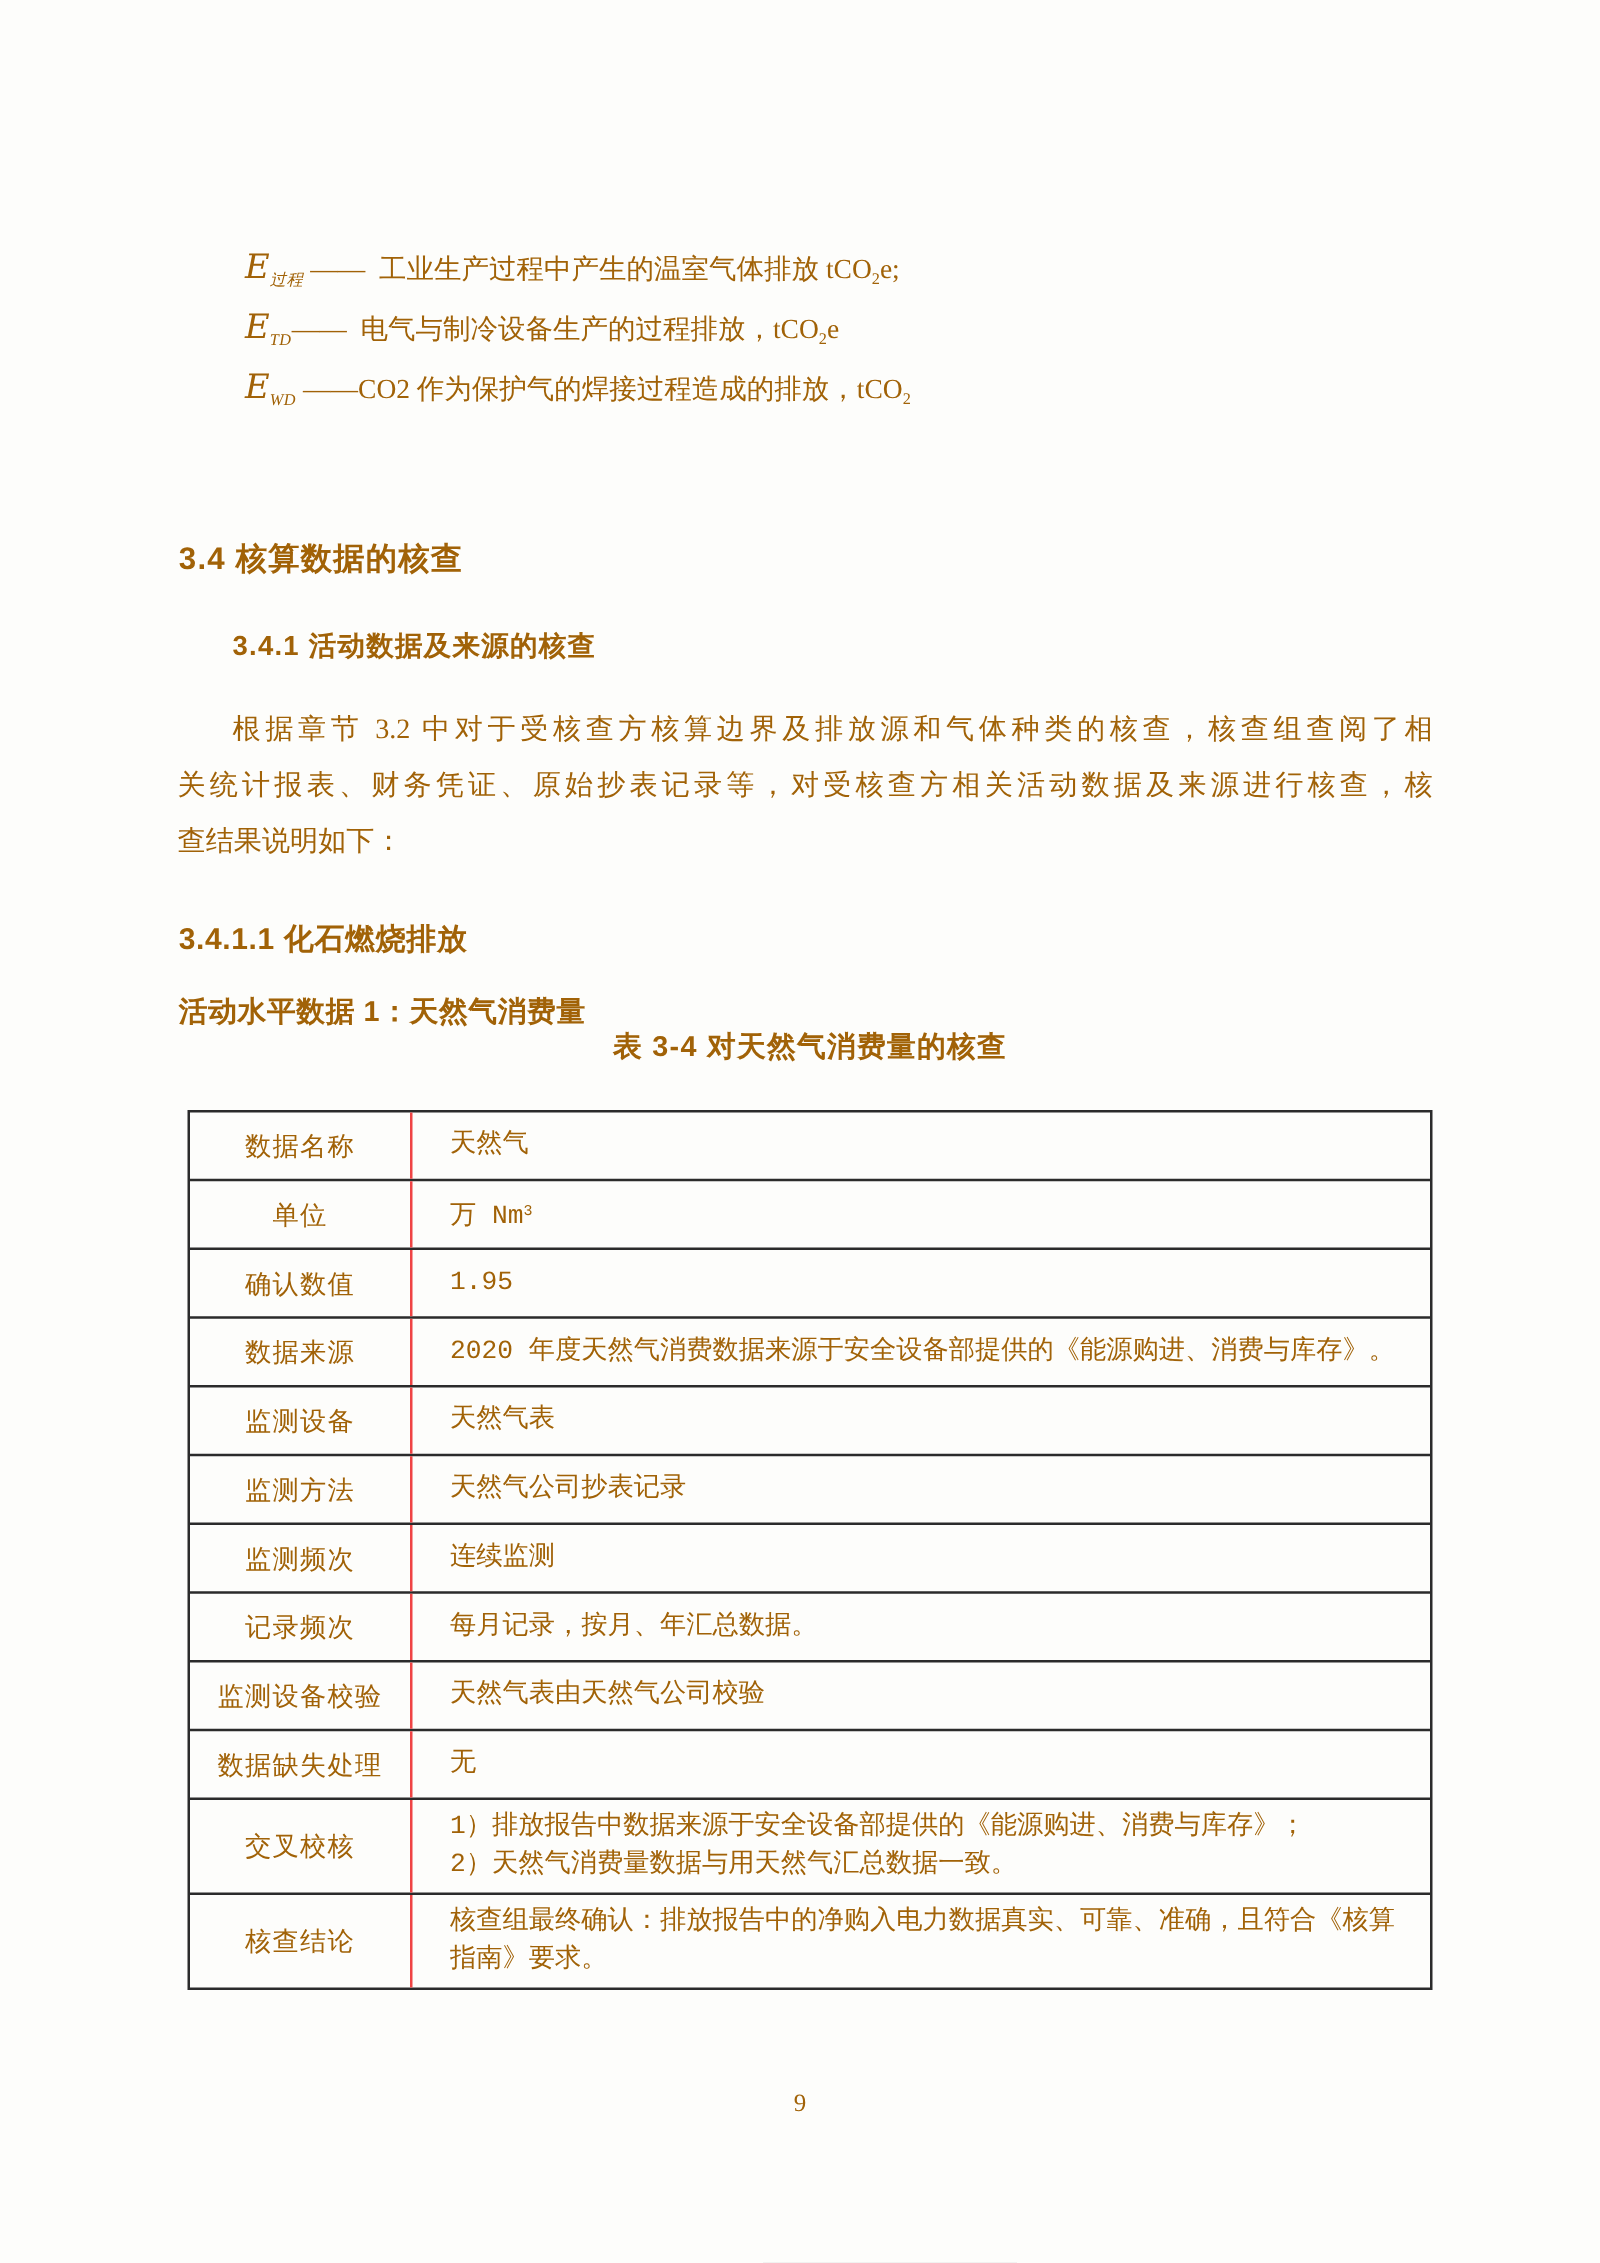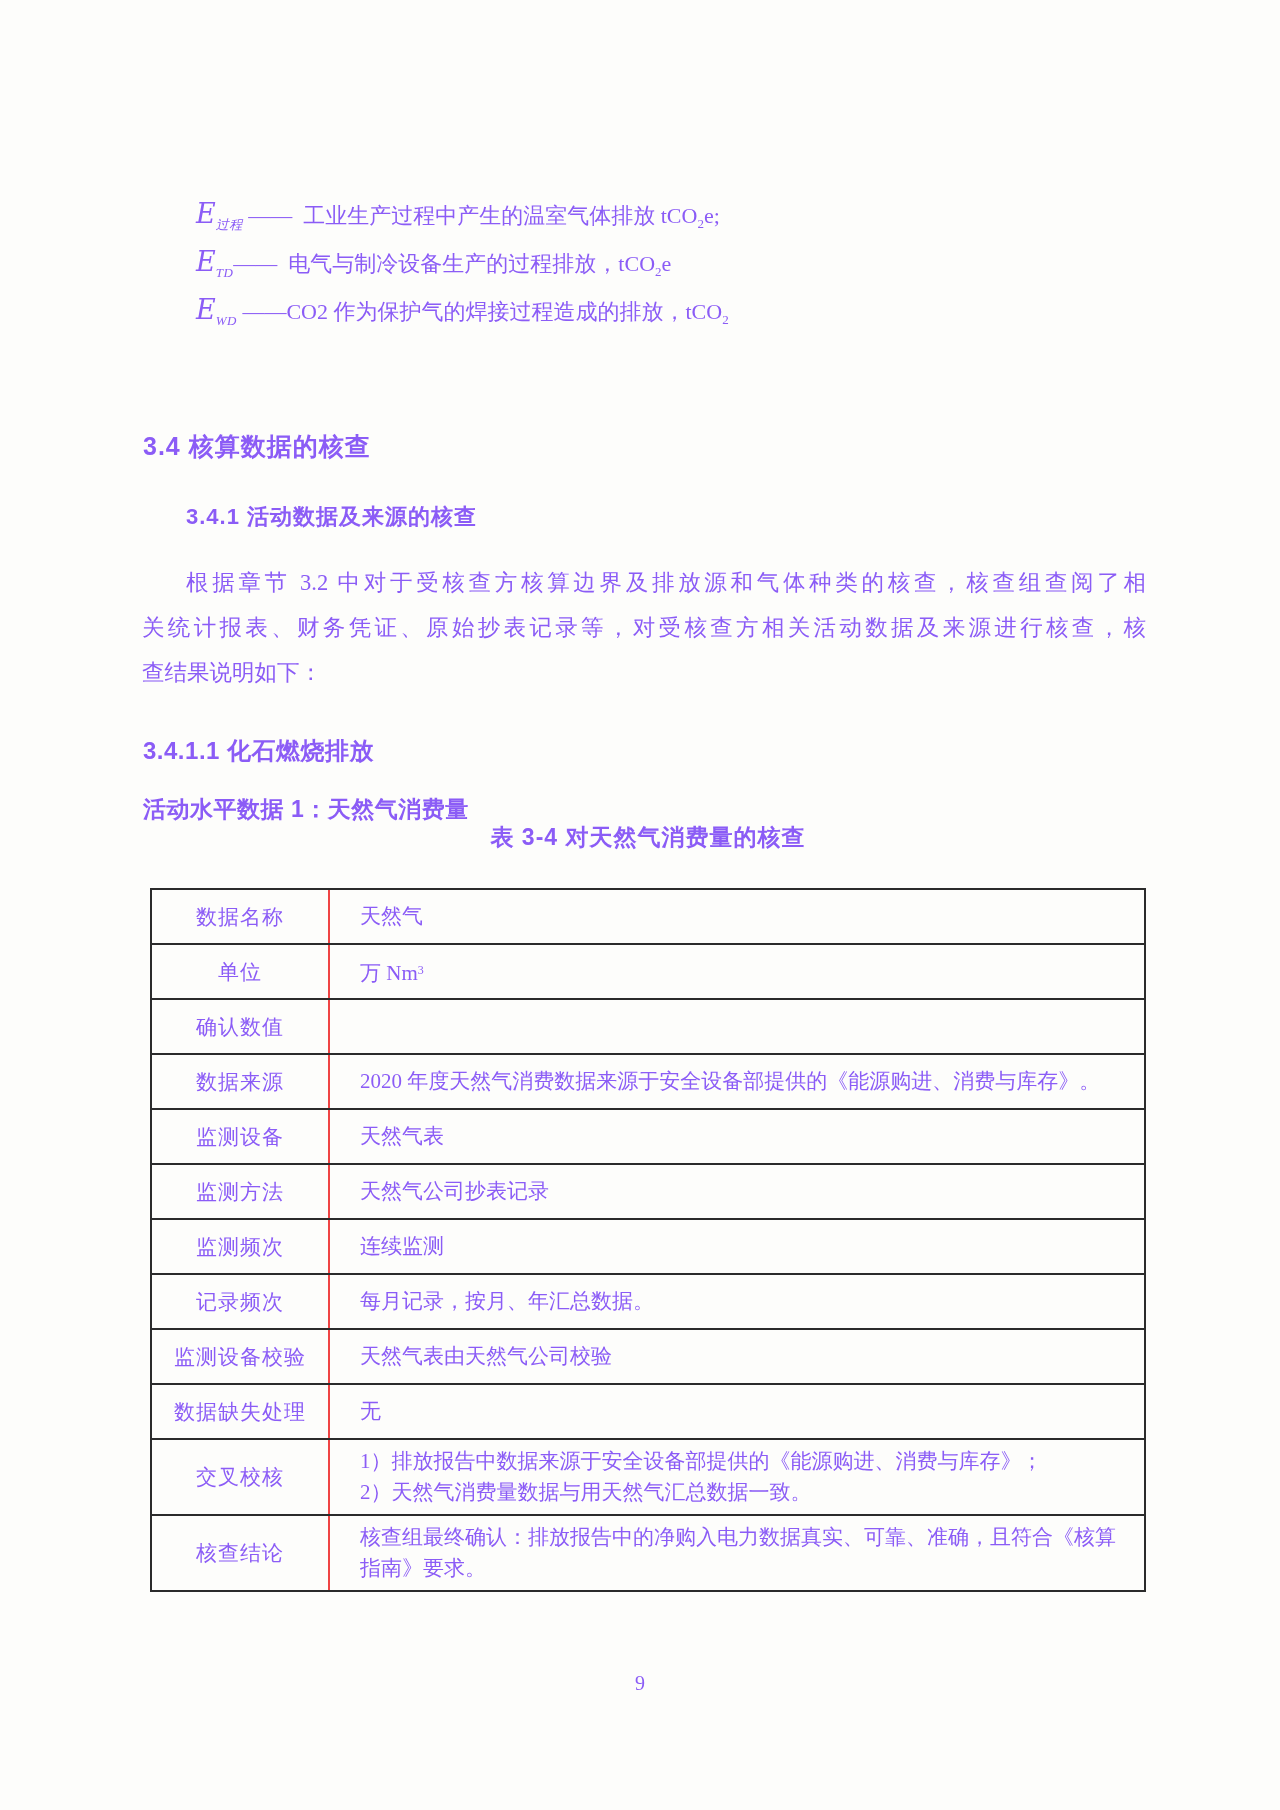--- a/index.html
+++ b/index.html
@@ -2,21 +2,21 @@
 <html><head>
 <meta charset="utf-8">
 <style>
   * { margin:0; padding:0; box-sizing:border-box; }
   html,body { background:#e8e8e8; }
   .page {
     position:relative;
     width:1280px; height:1810px;
     margin:0 auto;
     background:#fdfdfb;
-    color:#8b5cf6;
+    color:#a16207;
     font-family:"Liberation Serif","DejaVu Serif",serif;
     overflow:hidden;
   }
   
   .formulas { position:absolute; left:196px; top:190px; }
   .fline { height:48px; line-height:48px; font-size:22px; white-space:pre; }
   .fsym { font-style:italic; font-size:27px; font-family:"DejaVu Serif",serif; }
   .fsub { font-style:italic; font-size:13px; vertical-align:-6px; letter-spacing:0.5px; }
   .fbody { font-size:22px; }
   .fsub2 { font-size:13px; vertical-align:-5px; }
@@ -46,21 +46,21 @@
     width:178px; flex:0 0 178px;
     border-right:2px solid #ef4444;
     display:flex; align-items:center; justify-content:center;
     font-size:21px; letter-spacing:1px;
     text-align:center;
   }
   .tvalue {
     flex:1;
     display:flex; flex-direction:column; justify-content:center;
     padding:6px 14px 6px 30px;
-    font-size:21px; line-height:31px;
+    font-size:21px; line-height:31px;font-family:Liberation Mono, monospace;
   }
   .tvalue sup { font-size:12px; vertical-align:6px; }
 
   .footer-page { position:absolute; left:0; top:1672px; width:100%; text-align:center; font-size:20px; }
 </style>
 </head>
 <body>
 
 <div class="page">
 
@@ -95,20 +95,23 @@
 
     <div class="trow">
       <div class="tlabel">单位</div>
       <div class="tvalue">
           <span><span>万 Nm</span><sup>3</sup></span>
         </div>
     </div>
 
     <div class="trow">
       <div class="tlabel">确认数值</div>
+      <div class="tvalue">
+          <span>1.95</span>
+        </div>
     </div>
 
     <div class="trow">
       <div class="tlabel">数据来源</div>
       <div class="tvalue">
           <span>2020 年度天然气消费数据来源于安全设备部提供的《能源购进、消费与库存》。</span>
         </div>
     </div>
 
     <div class="trow">

